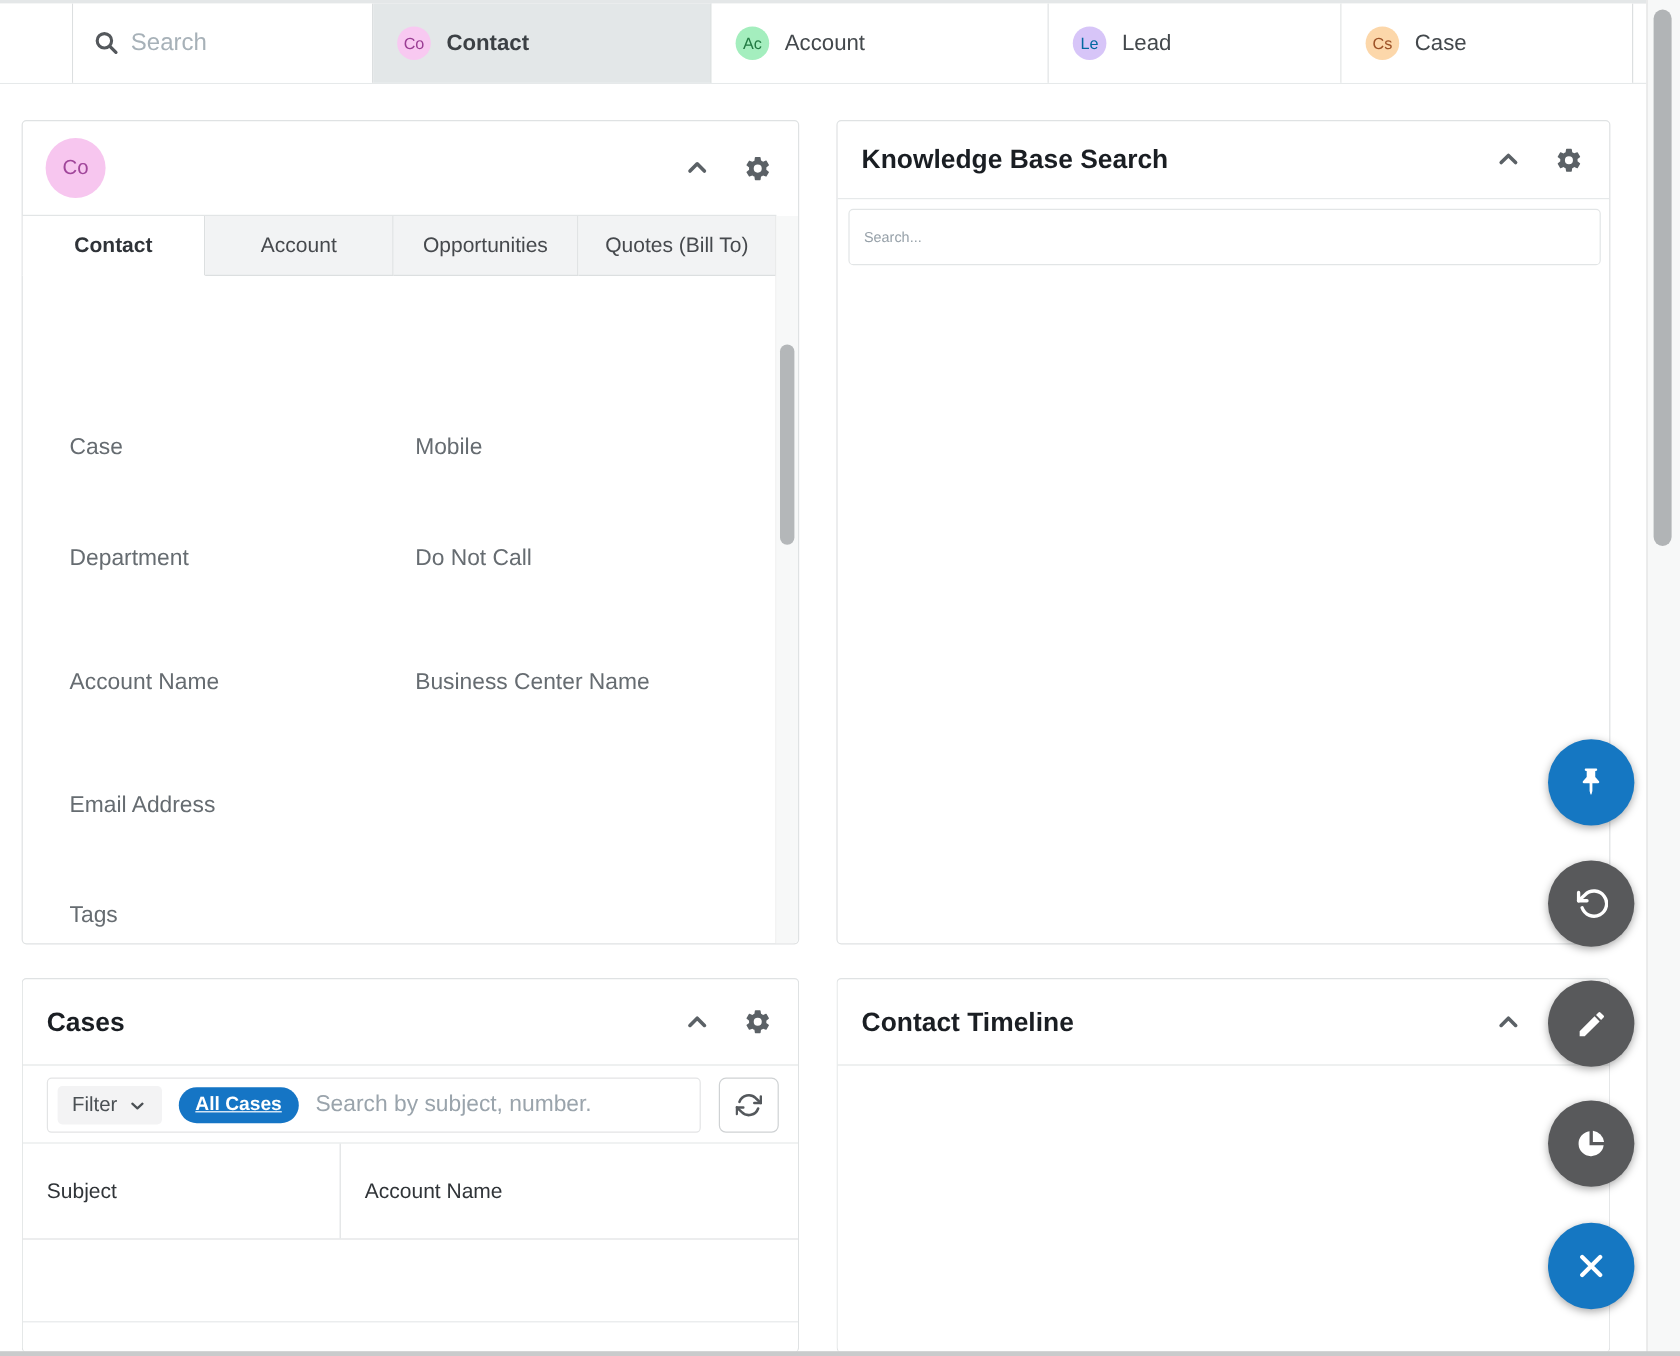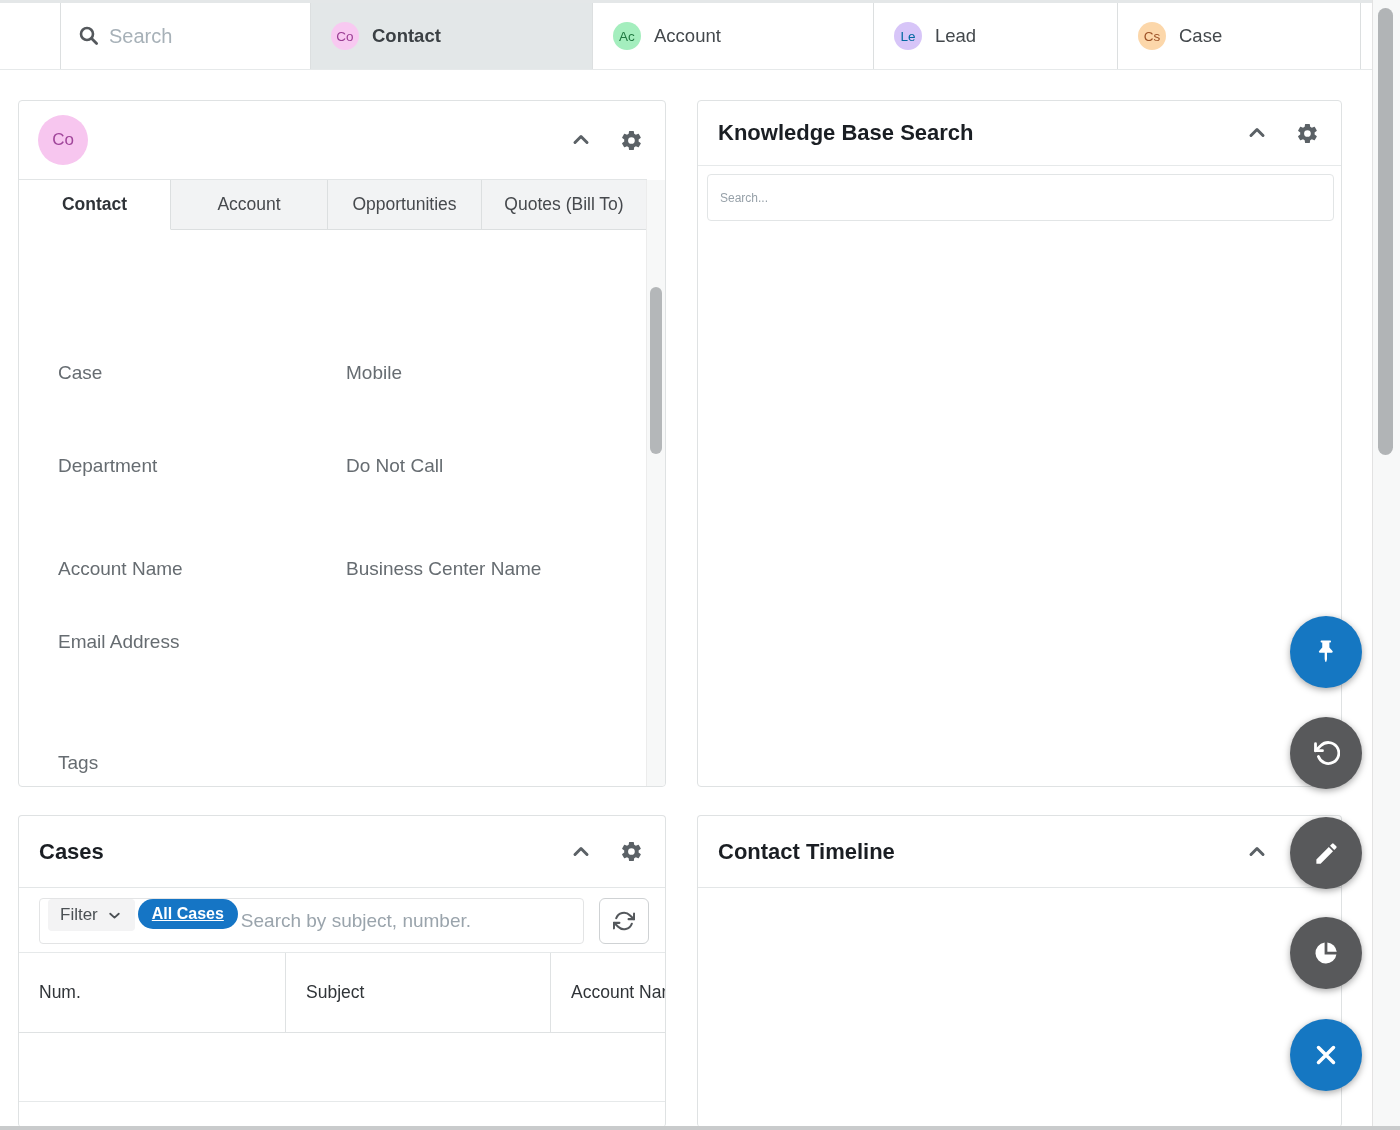--- a/index.html
+++ b/index.html
@@ -53,39 +53,39 @@
              border-top:1px solid #e2e5e6; }
   .cp-tab { height:100%; display:flex; align-items:center; justify-content:center;
             font-size:17.5px; color:#46494d; background:#f2f3f4; border-bottom:1px solid #dcdfe0;
             border-right:1px solid #dcdfe0; white-space:nowrap; overflow:hidden; cursor:pointer; }
   .cp-tab.active { background:#fff; font-weight:700; color:#2f3338; border-bottom:1px solid #fff; }
   .cpt-0 { width:152px; } .cpt-1 { width:157px; } .cpt-2 { width:154px; }
   .cpt-3 { flex:1; padding:0 6px; }
   .field-label { position:absolute; font-size:19px; color:#666c71; white-space:nowrap; }
   .col-l { left:39px; } .col-r { left:327px; }
   .fr0 { top:261px; } .fr1 { top:354px; } .fr2 { top:457px; }
-  .fr3 { top:530px; } .fr4 { top:651px; } .fr5 { top:748px; }
+  .fr3 { top:560px; } .fr4 { top:651px; } .fr5 { top:748px; }
 
   .inner-sb { position:absolute; top:79px; right:0; bottom:0; width:19px; background:#f7f8f8;
               border-left:1px solid #ececec; border-radius:0 0 4px 0; }
   .inner-thumb { position:absolute; left:3px; top:107px; width:12px; height:167px;
                  background:#b4b7b9; border-radius:6px; cursor:pointer; }
 
   
   .kb-header { height:65px; border-bottom:1px solid #e6e9ea; }
   .kb-search { position:absolute; left:9px; top:73px; width:627px; height:47px;
                border:1px solid #e2e5e6; border-radius:4px; padding:0 12px; font-size:12px;
                color:#444; outline:none; font-family:"Liberation Sans", sans-serif; }
   .kb-search::placeholder { color:#97a1a9; }
 
   
   .cs-header { height:72px; border-bottom:1px solid #e3e6e7;gap:27px; }
   .cs-toolbar-input { position:absolute; left:20px; top:82px; width:545px; height:46px;
                       border:1px solid #e3e4e5; border-radius:4px; display:flex;
-                      padding:0 8px; gap:3px; background:#fff; }
+                      align-items:center; padding:0 8px; gap:14px; background:#fff; }
   .filter-btn { height:32px; background:#f3f3f4; border:none; border-radius:4px;
                 display:flex; align-items:center; gap:8px; padding:0 12px; font-size:17px;
                 color:#4b5054; cursor:pointer; font-family:"Liberation Sans", sans-serif; }
   .all-cases { height:30px; background:#1575c5; border-radius:15px; color:#fff;
                font-weight:700; font-size:16px; display:flex; align-items:center;
                padding:0 14px; cursor:pointer;text-decoration:underline; }
   .cs-search { border:none; outline:none; flex:1; font-size:19px; color:#444;
                font-family:"Liberation Sans", sans-serif; min-width:0; }
   .cs-search::placeholder { color:#9aa4ac; }
   .refresh-btn { position:absolute; right:16px; top:82px; width:50px; height:46px;
@@ -263,21 +263,20 @@
     <span>
       <svg width="22" height="22" viewBox="0 0 24 24" fill="none" stroke="#54585c" stroke-width="2.3" stroke-linecap="round" stroke-linejoin="round">
           <polyline points="23 4 23 10 17 10"></polyline>
           <polyline points="1 20 1 14 7 14"></polyline>
           <path d="M3.51 9a9 9 0 0 1 14.85-3.36L23 10M1 14l4.64 4.36A9 9 0 0 0 20.49 15"></path>
         </svg>
     </span>
   </button>
 
   <div class="cs-thead">
-    <div class="cs-th th0">Num.</div>
     <div class="cs-th th1">Subject</div>
     <div class="cs-th th2">Account Name</div>
   </div>
   <div class="cs-row-border"></div>
 </div>
 
 <div class="panel p-timeline">
   <div class="p-header tl-header">
     <span class="p-title">Contact Timeline</span>
     <div class="hdr-icons">

